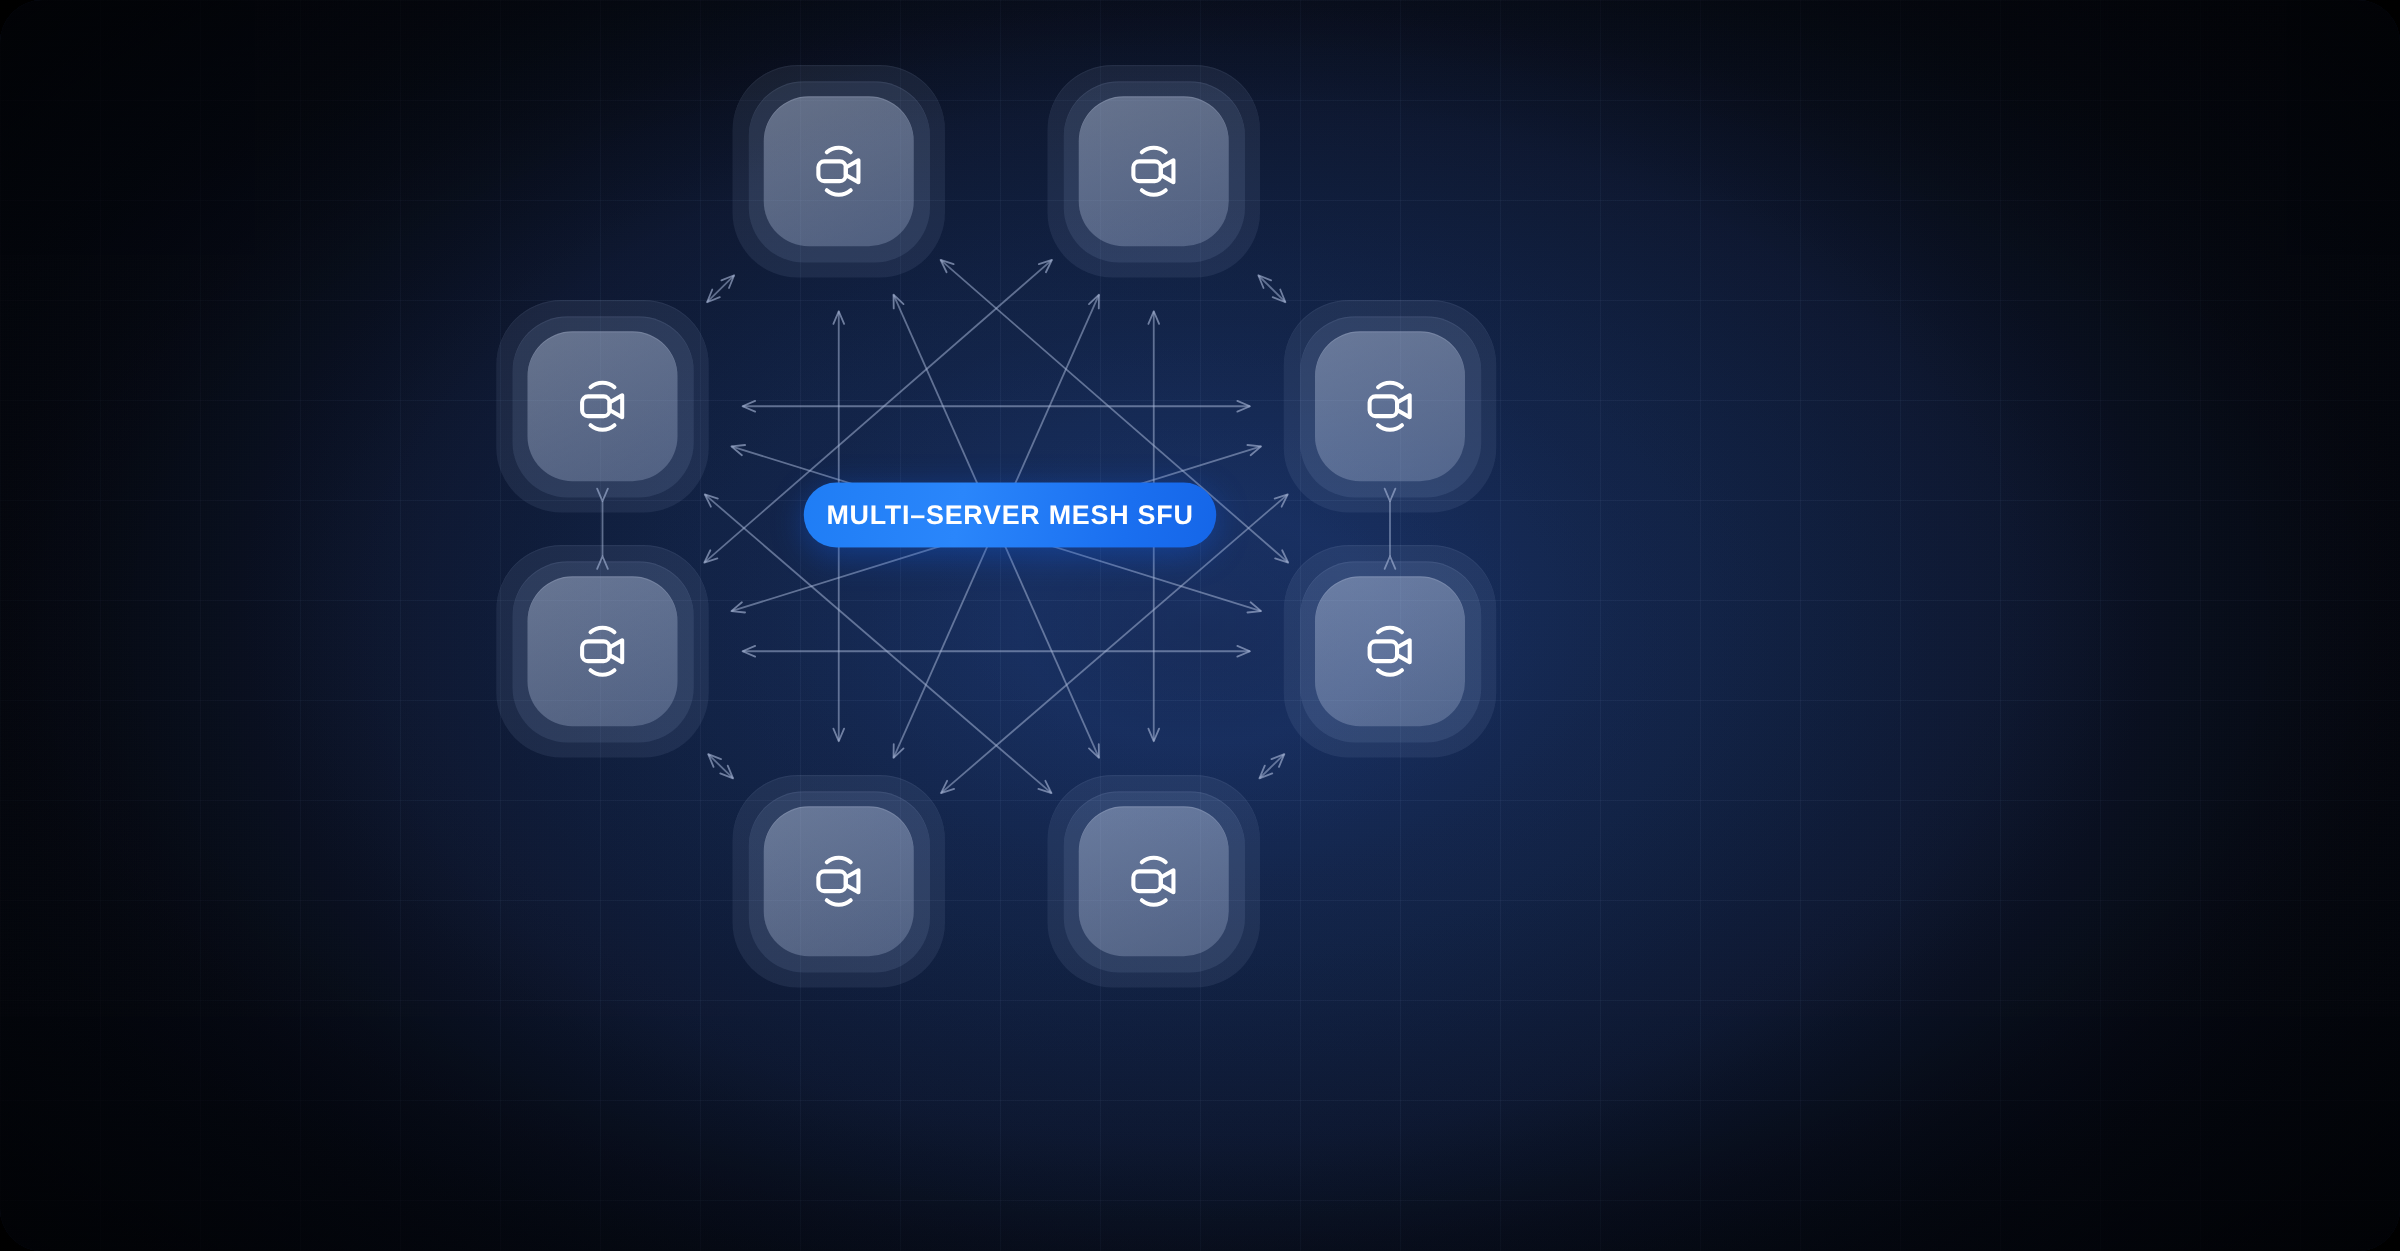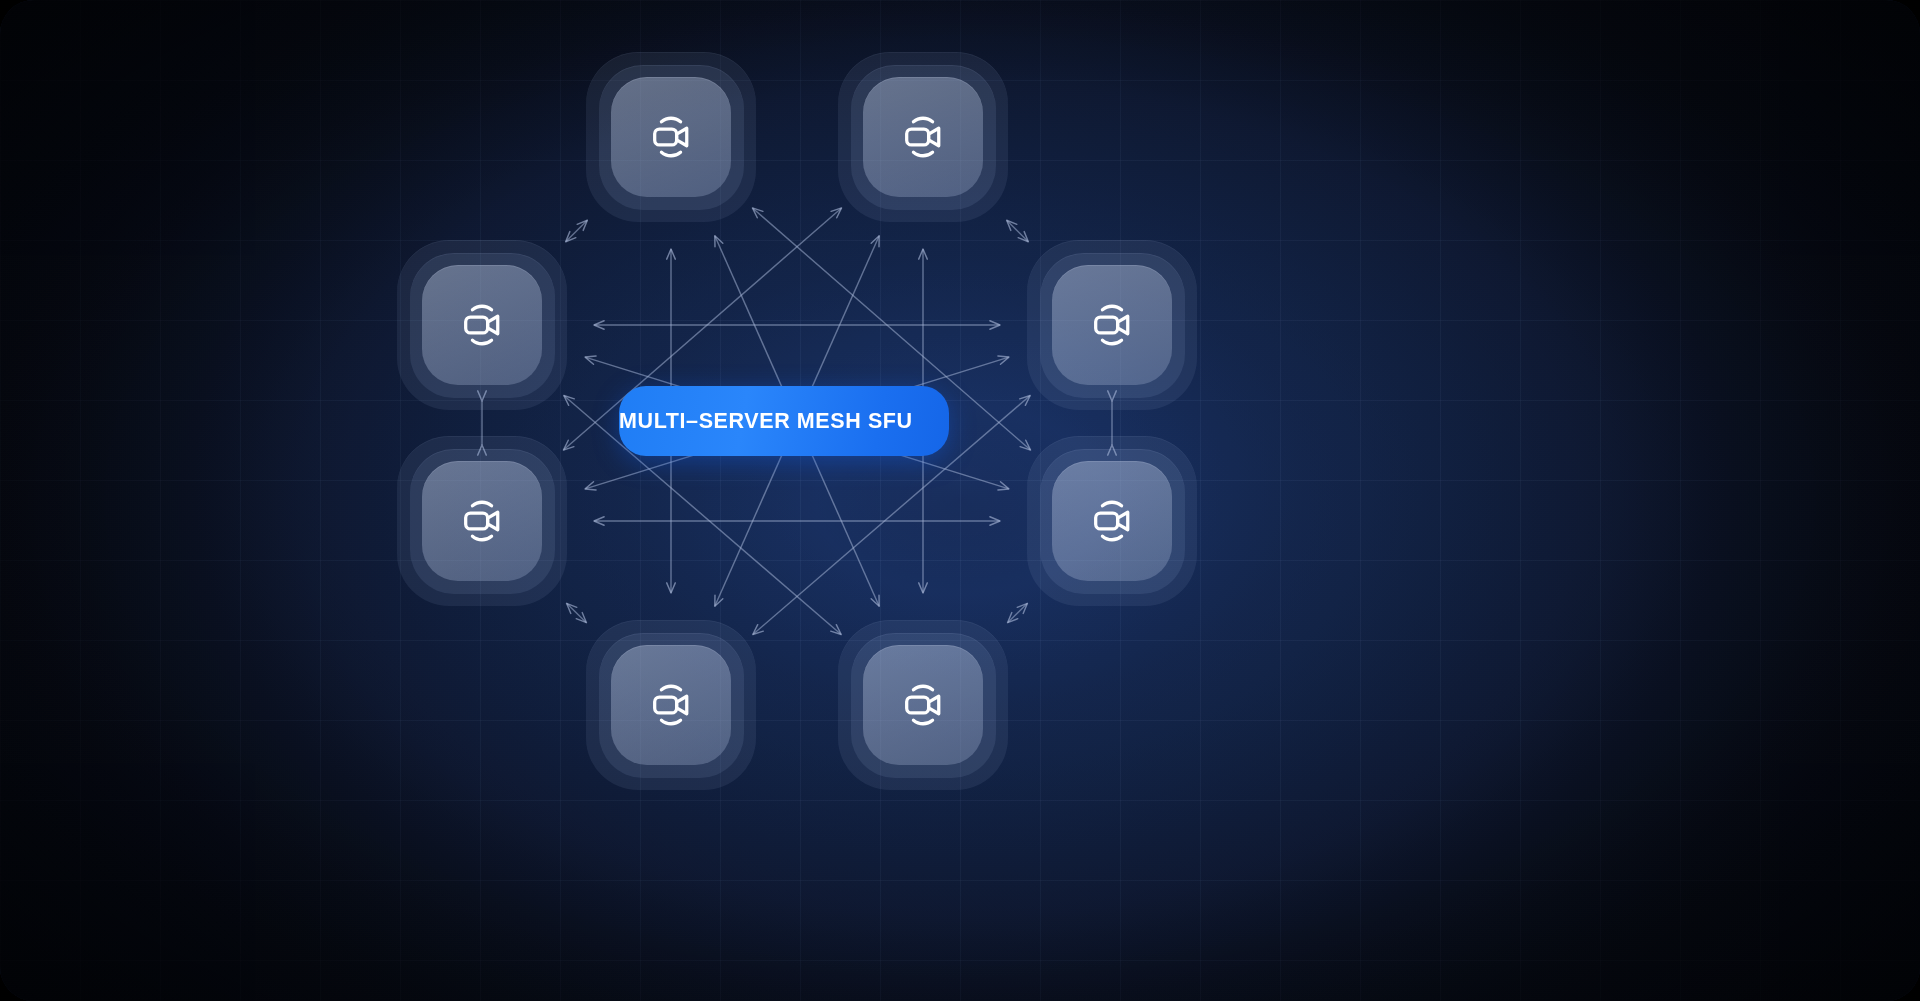--- a/index.html
+++ b/index.html
@@ -108,24 +108,24 @@
     border-radius:36px;
     display:flex; align-items:center; justify-content:center;
     background:linear-gradient(160deg, rgba(190,203,228,0.40) 0%, rgba(160,176,208,0.30) 100%);
     box-shadow:inset 0 1px 0 rgba(225,235,255,0.14);
   }
   .cam-icon { width:54px; height:54px; display:block; }
 
   
   #badge {
     position:absolute;
-    left:619px; top:386px;
-    width:330px; height:70px;
+    left:643px; top:386px;
+    width:330px; height:52px;
     border-radius:27px;
-    display:flex; align-items:center; 
+    display:flex; align-items:center; justify-content:center;
     background:linear-gradient(100deg, #1f7df5 0%, #2a86fb 38%, #1a6ff0 78%, #1566e8 100%);
     box-shadow:0 6px 26px rgba(20,90,220,0.42);
   }
   #badge-label {
     color:#ffffff;
     font-size:21.5px;
     font-weight:bold;
     letter-spacing:0.6px;
     white-space:nowrap;
     font-family:"Liberation Sans", sans-serif;

